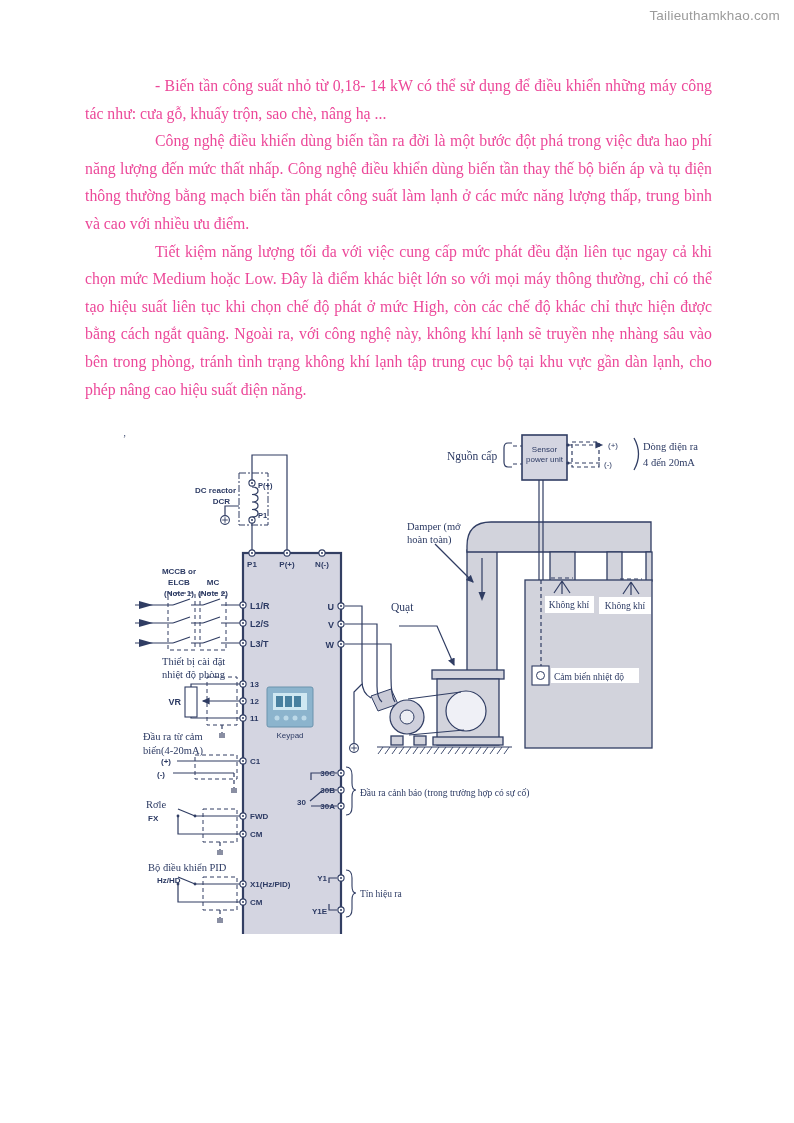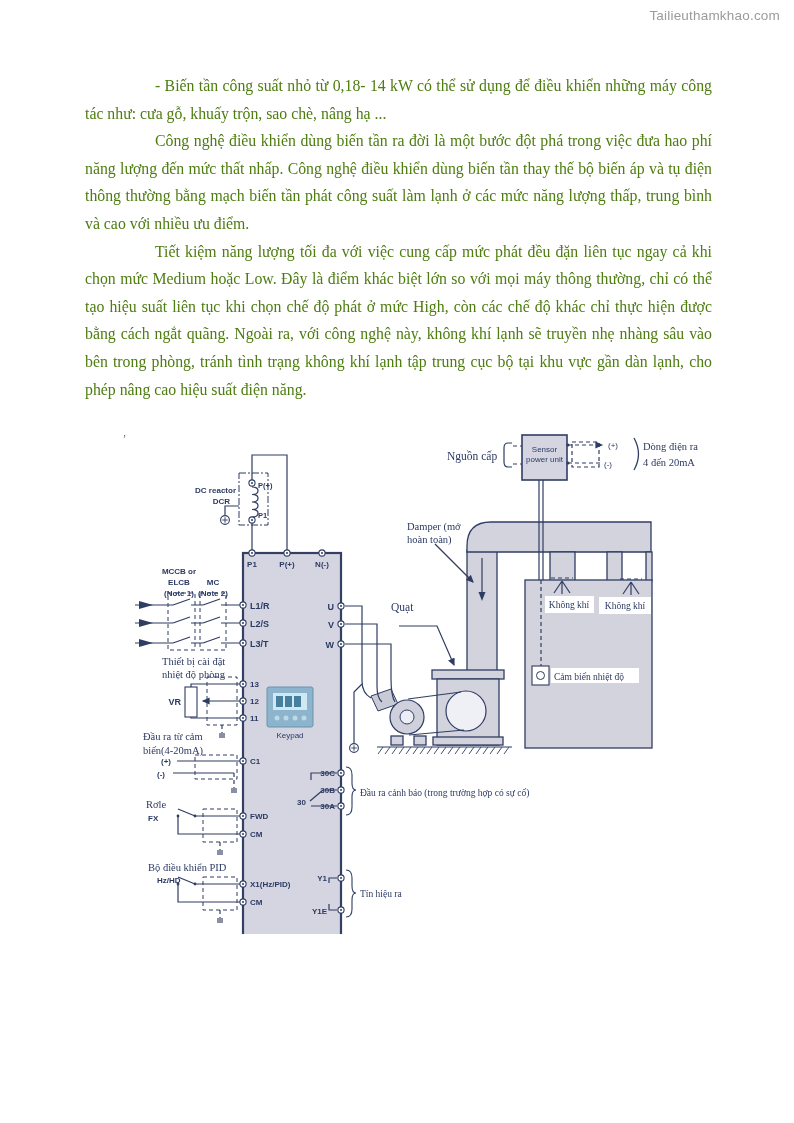--- a/index.html
+++ b/index.html
@@ -1,21 +1,21 @@
 <!DOCTYPE html>
 <html><head>
 <meta charset="utf-8">
 <style>
   html,body{margin:0;padding:0;background:#fff;}
   .page{position:relative;width:794px;height:934px;background:#ffffff;overflow:hidden;
         font-family:"Liberation Serif",serif;}
   .watermark{position:absolute;top:8px;right:14px;font-family:"Liberation Sans",sans-serif;
         font-size:13.5px;color:#9b9b9b;text-shadow:1px 1px 0 #ffffff;letter-spacing:.2px;}
   .bodytext{position:absolute;left:85px;top:72px;width:627px;
-        font-size:15.8px;line-height:27.6px;color:#4d7c0f;text-align:justify;}
+        font-size:15.8px;line-height:27.6px;color:#ec4899;text-align:justify;}
   .bodytext p{margin:0;text-indent:70px;}
   .bodytext p.heading{text-indent:0;}
   .diagram{position:absolute;left:115px;top:430px;width:600px;height:565px;}
   .pagenum{position:absolute;top:1020px;left:0;width:100%;
         font-size:16.5px;color:#4a74c0;}
   
   .st{stroke:#303d63;stroke-width:1.2;fill:none;}
   .stn{stroke:#303d63;fill:none;}
   .fg{fill:#d2d3dc;stroke:#303d63;stroke-width:1.3;}
   .fgl{fill:#d4d5e1;stroke:#333f63;stroke-width:2.2;}

